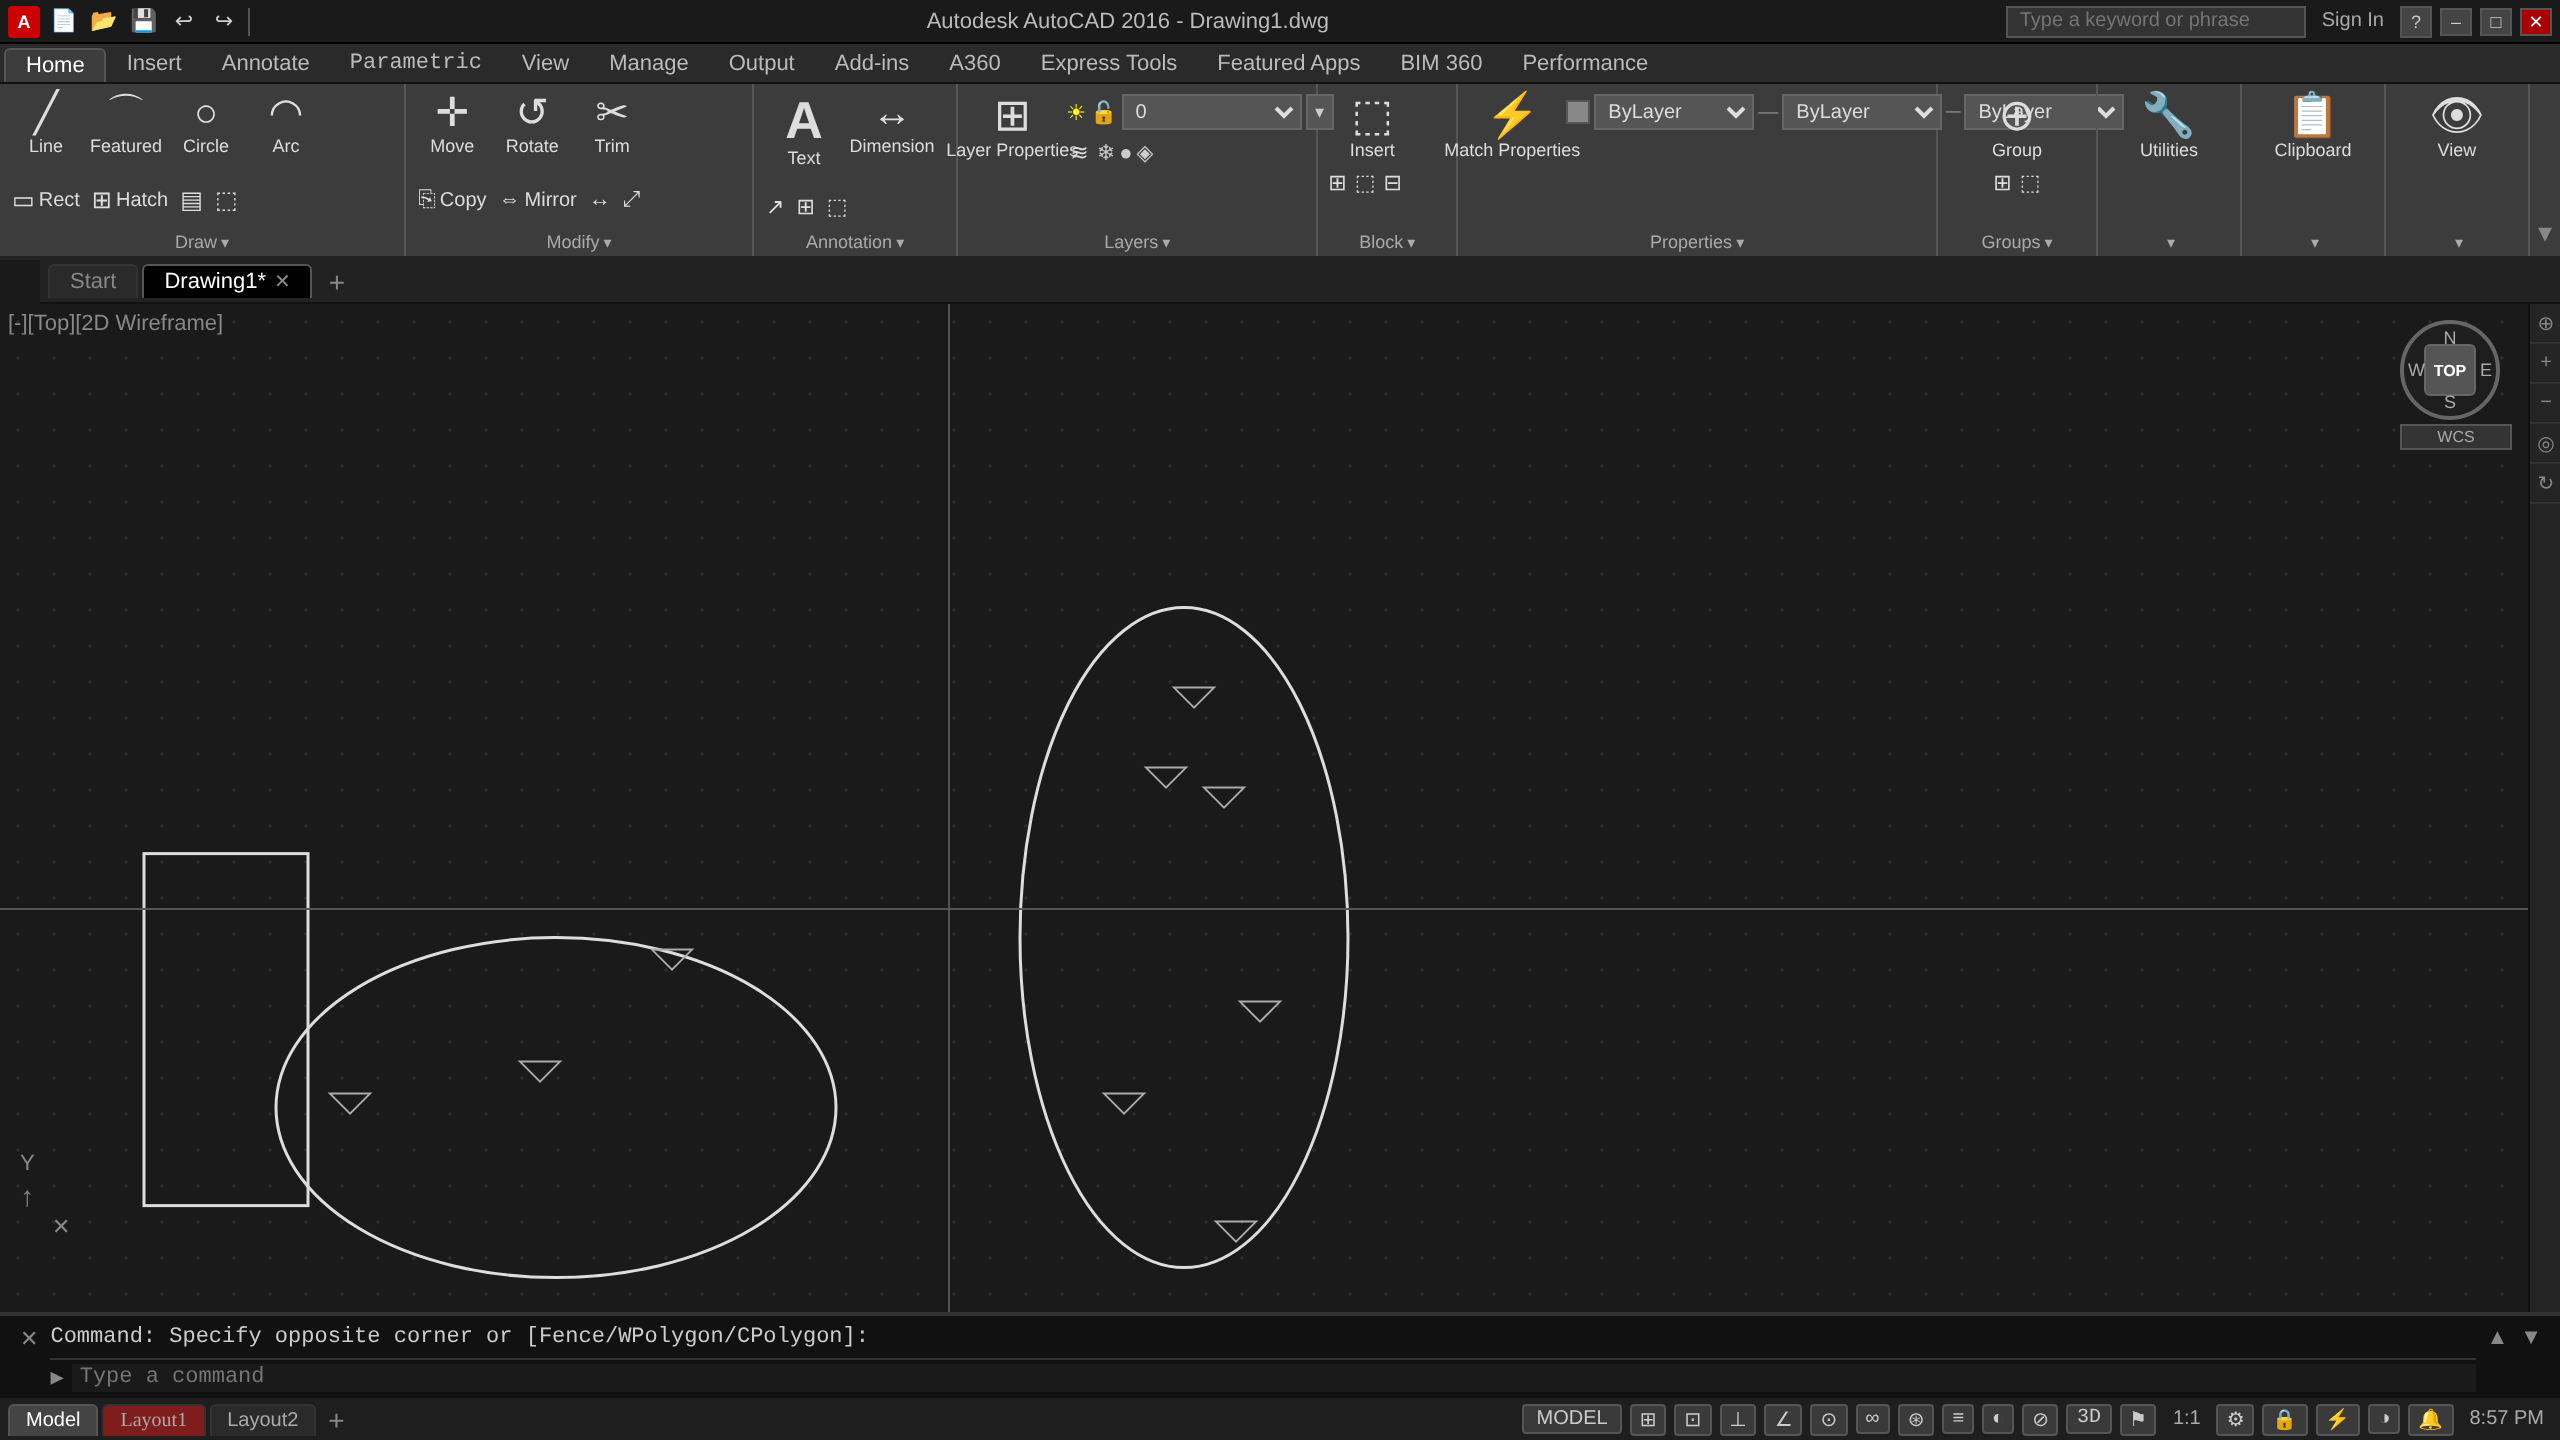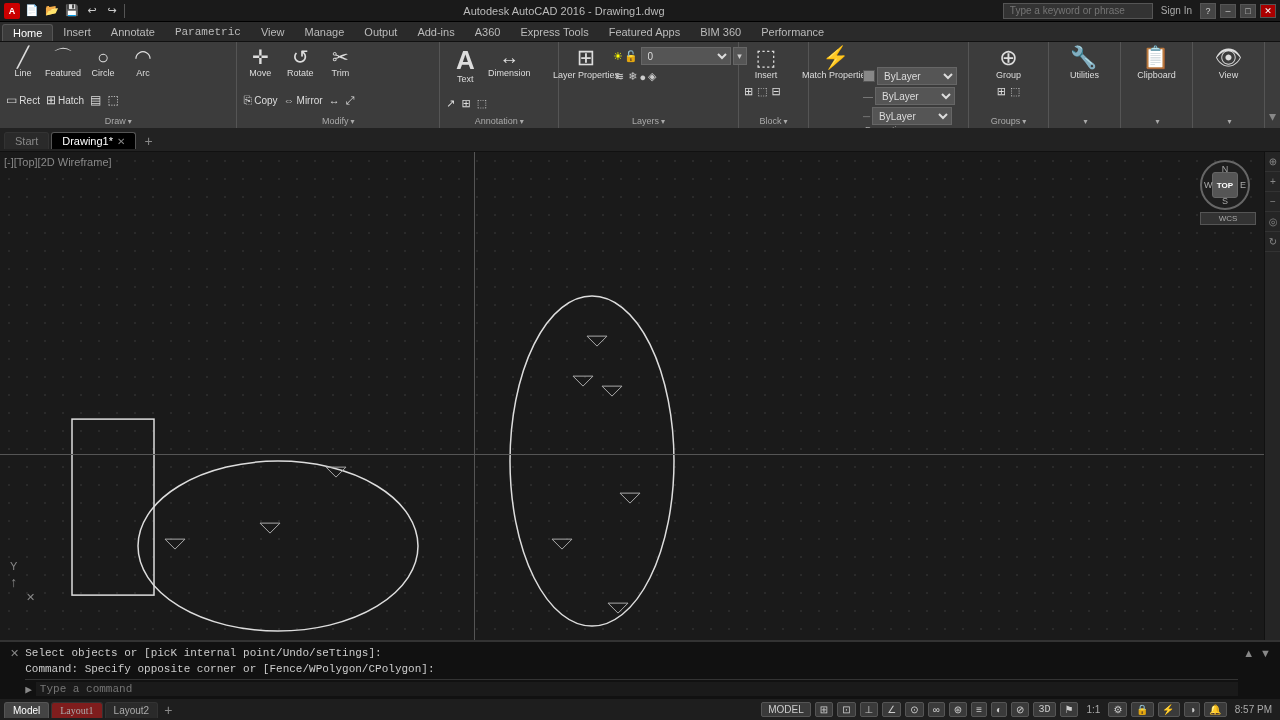--- a/index.html
+++ b/index.html
@@ -223,21 +223,21 @@
         <span style="font-size:8px;cursor:pointer;">▾</span>
       </div>
     </div>
 
     <div class="rsec" style="display:flex;flex-direction:column;border-right:1px solid #555;padding:3px 4px 0 4px;min-width:160px;">
       <div style="display:flex;flex:1;gap:4px;align-items:flex-start;">
         <div style="display:flex;flex-direction:column;align-items:center;width:46px;cursor:pointer;padding:2px 1px;color:#ddd;font-size:9px;text-align:center;gap:1px;border-radius:2px;">
           <div style="font-size:22px;line-height:1;">⚡</div>
           <div style="white-space:nowrap;">Match Properties</div>
         </div>
-        <div style="display:flex;flex-direction:column;gap:2px;padding-top:2px;margin-top:20px;">
+        <div style="display:flex;gap:2px;padding-top:2px;">
           <div style="display:flex;align-items:center;gap:2px;">
             <div style="width:12px;height:12px;background:#888;border:1px solid #555;"></div>
             <select style="background:#555;border:1px solid #666;color:#ddd;font-size:10px;padding:1px 2px;width:80px;height:18px;cursor:pointer;">
               <option>ByLayer</option>
             </select>
           </div>
           <div style="display:flex;align-items:center;gap:2px;">
             <div style="font-size:10px;color:#888;">—</div>
             <select style="background:#555;border:1px solid #666;color:#ddd;font-size:10px;padding:1px 2px;width:80px;height:18px;cursor:pointer;">
               <option>ByLayer</option>
@@ -309,21 +309,21 @@
       </div>
       <div style="font-size:9px;color:#aaa;text-align:center;padding-bottom:2px;display:flex;align-items:center;justify-content:center;gap:2px;">
         <span></span>
         <span style="font-size:8px;cursor:pointer;">▾</span>
       </div>
     </div>
 
     <div style="display:flex;align-items:flex-end;padding:0 4px;cursor:pointer;color:#888;font-size:14px;padding-bottom:4px;">▾</div>
   </div>
 
-  <div style="height:22px;background:#222;display:flex;align-items:center;padding:0 4px;gap:2px;border-bottom:1px solid #111;">
+  <div style="height:22px;background:#222;display:flex;align-items:center;padding:0 4px;gap:2px;border-bottom:1px solid #111;margin-left:20px;">
     <div style="padding:2px 10px;background:#2a2a2a;border:1px solid #333;border-bottom:none;border-radius:3px 3px 0 0;color:#888;cursor:pointer;font-size:11px;">Start</div>
     <div style="padding:2px 10px;background:#000000;border:1px solid #555;border-bottom:none;border-radius:3px 3px 0 0;color:#fff;cursor:pointer;font-size:11px;display:flex;align-items:center;gap:4px;">
       <span>Drawing1*</span>
       <span style="color:#888;font-size:10px;cursor:pointer;">✕</span>
     </div>
     <div style="padding:2px 6px;color:#888;cursor:pointer;font-size:14px;">+</div>
   </div>
 
   <div style="flex:1;display:flex;flex-direction:column;overflow:hidden;">
 
@@ -382,21 +382,20 @@
         <div style="width:16px;height:20px;display:flex;align-items:center;justify-content:center;cursor:pointer;color:#888;font-size:10px;border-bottom:1px solid #333;">−</div>
         <div style="width:16px;height:20px;display:flex;align-items:center;justify-content:center;cursor:pointer;color:#888;font-size:10px;border-bottom:1px solid #333;">◎</div>
         <div style="width:16px;height:20px;display:flex;align-items:center;justify-content:center;cursor:pointer;color:#888;font-size:10px;border-bottom:1px solid #333;">↻</div>
       </div>
     </div>
 
     <div style="background:#111;border-top:2px solid #333;padding:4px 8px 2px 8px;">
       <div style="display:flex;align-items:flex-start;gap:4px;">
         <div style="color:#888;font-size:11px;cursor:pointer;padding:1px 2px;">✕</div>
         <div style="flex:1;">
-          <div class="cmd-line" style="color:#ccc;font-size:11px;font-family:'Courier New',monospace;line-height:1.4;">Select objects or [picK internal point/Undo/seTtings]:</div>
           <div class="cmd-line" style="color:#ccc;font-size:11px;font-family:'Courier New',monospace;line-height:1.4;">Command: Specify opposite corner or [Fence/WPolygon/CPolygon]:</div>
           <div style="display:flex;align-items:center;gap:4px;margin-top:2px;border-top:1px solid #333;padding-top:2px;">
             <span style="color:#888;font-size:11px;font-family:'Courier New',monospace;">▶</span>
             <input type="text" style="flex: 1 1 0%; background: rgb(26, 26, 26); border: none; color: rgb(221, 221, 221); font-size: 11px; font-family: &quot;Courier New&quot;, monospace; outline: none; padding: 1px 4px;" placeholder="Type a command">
           </div>
         </div>
         <div style="color:#888;font-size:11px;cursor:pointer;padding:1px;">▲</div>
         <div style="color:#888;font-size:11px;cursor:pointer;padding:1px;">▼</div>
       </div>
     </div>

